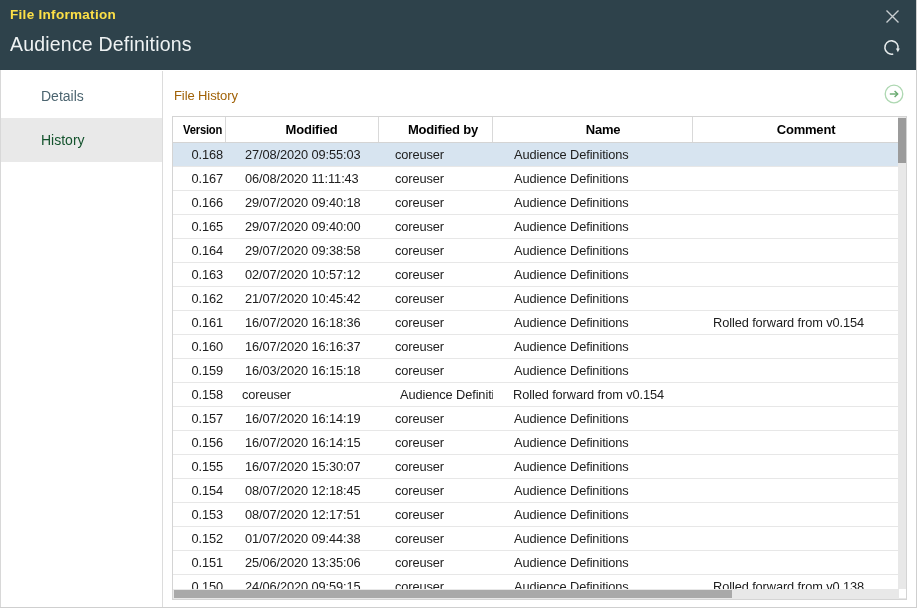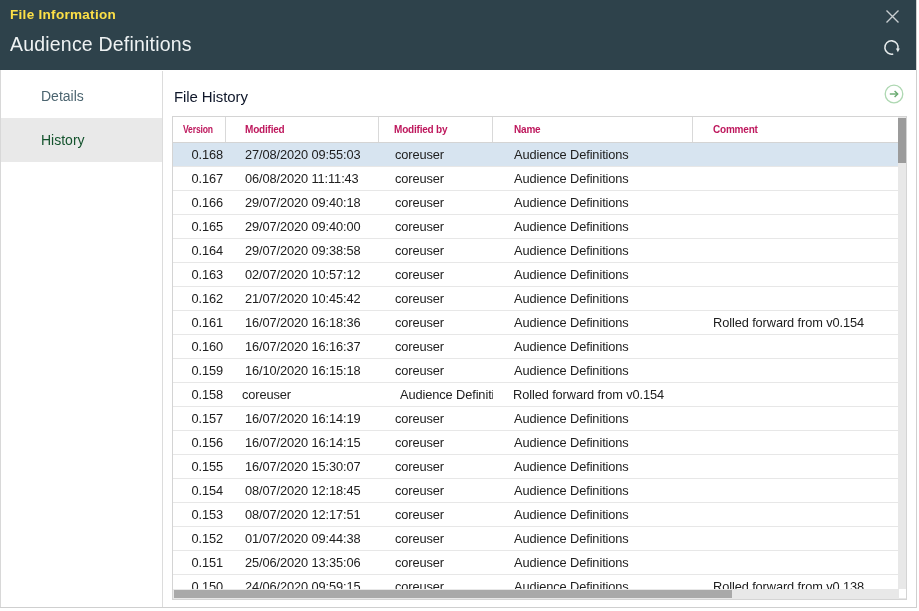--- a/index.html
+++ b/index.html
@@ -11,26 +11,26 @@
   .hdr { position:absolute; left:0; top:0; width:917px; height:70px; background:#2e424b; }
   .dlg-title { position:absolute; left:10px; top:7px; font-size:13.5px; font-weight:bold; color:#fde047; letter-spacing:0.3px; }
   .subtitle { position:absolute; left:10px; top:33px; font-size:19.5px; font-weight:normal; color:#eef2f3; letter-spacing:0.2px; }
   .close-btn { position:absolute; left:885px; top:9px; width:15px; height:15px; cursor:pointer; }
   .refresh-btn { position:absolute; left:882px; top:38px; width:19px; height:19px; cursor:pointer; }
 
   .sidebar { position:absolute; left:1px; top:71px; width:162px; height:536px; background:#ffffff; border-right:1px solid #dcdcdc; padding-top:3px; }
   .side-item { height:44px; line-height:44px; padding-left:40px; font-size:14px; color:#4c6570; cursor:pointer; }
   .side-item.selected { background:#e9e9e9; color:#14532d; font-weight:normal; }
 
-  .heading { position:absolute; left:174px; top:88px; font-size:15px; color:#0f172a; letter-spacing:-0.1px; }
+  .heading { position:absolute; left:174px; top:88px; font-size:13px; color:#a16207; letter-spacing:-0.1px; }
   .go-btn { position:absolute; left:884px; top:84px; width:20px; height:20px; cursor:pointer; }
 
   .tbl { position:absolute; left:172px; top:116px; width:735px; height:484px; border:1px solid #d4d4d4; background:#ffffff; overflow:hidden; }
   .thead { display:grid; grid-template-columns:53px 153px 114px 200px 206px; height:26px; border-bottom:1px solid #d4d4d4; }
-  .th { font-size:10px; font-weight:bold; color:#be185d; line-height:25px; border-right:1px solid #d9d9d9; letter-spacing:-0.2px; white-space:nowrap; overflow:hidden; }
+  .th { font-size:13px; font-weight:bold; color:#000000; line-height:25px; border-right:1px solid #d9d9d9; letter-spacing:-0.2px; white-space:nowrap; overflow:hidden;text-align:center; }
   .th:last-child { border-right:none; }
   .th span { display:inline-block; }
   .th.c-version { padding-left:10px; }
   .th.c-version span { transform:scaleX(0.86); transform-origin:left center; }
   .th.c-modified { padding-left:19px; }
   .th.c-modifiedby { padding-left:15px; }
   .th.c-name { padding-left:21px; }
   .th.c-comment { padding-left:20px; }
 
   .row { display:grid; grid-template-columns:53px 153px 114px 200px 206px; height:24px; border-bottom:1px solid #e7e7e7; background:#ffffff; cursor:pointer; }
@@ -147,21 +147,21 @@
       </div>
       <div class="row">
         <div class="td c-version">0.160</div>
         <div class="td c-modified">16/07/2020 16:16:37</div>
         <div class="td c-modifiedby">coreuser</div>
         <div class="td c-name">Audience Definitions</div>
         <div class="td c-comment"></div>
       </div>
       <div class="row">
         <div class="td c-version">0.159</div>
-        <div class="td c-modified">16/10/2020 16:15:18</div>
+        <div class="td c-modified">16/03/2020 16:15:18</div>
         <div class="td c-modifiedby">coreuser</div>
         <div class="td c-name">Audience Definitions</div>
         <div class="td c-comment"></div>
       </div>
       <div class="row">
         <div class="td c-version">0.158</div>
         <div class="td c-modifiedby">coreuser</div>
         <div class="td c-name">Audience Definitions</div>
         <div class="td c-comment">Rolled forward from v0.154</div>
       </div>

